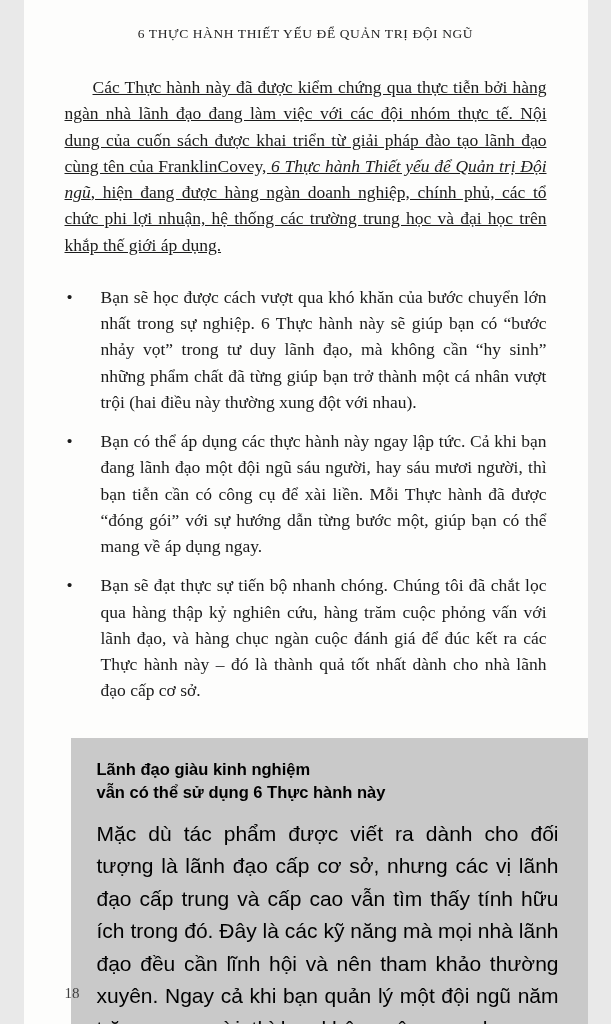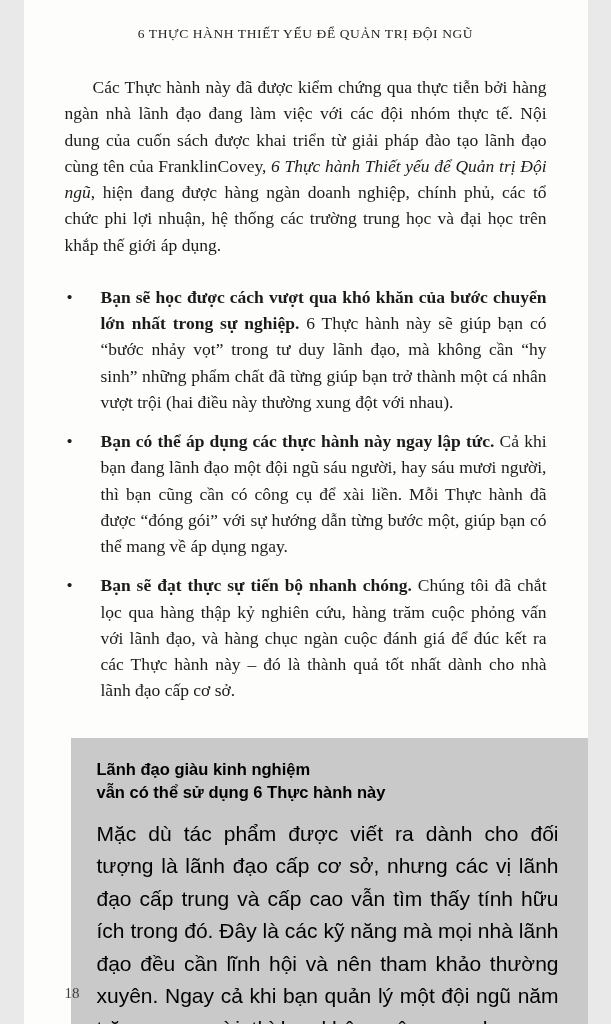--- a/index.html
+++ b/index.html
@@ -26,20 +26,21 @@
     color: #222;
     margin: 0 0 32px 0;
     font-weight: normal;
   }
   p.body-para {
     font-size: 17.5px;
     line-height: 1.5;
     text-align: justify;
     margin: 0 0 26px 0;
     text-indent: 28px;
+    text-decoration: underline;
   }
   p.lead-line {
     font-size: 17.5px;
     line-height: 1.5;
     margin: 0 0 30px 0;
     text-indent: 28px;
     text-align: left;
   }
   .italic { font-style: italic; }
   .bullet-list {
@@ -55,21 +56,21 @@
     line-height: 1.5;
     padding-left: 2px;
     box-sizing: border-box;
   }
   .bullet-text {
     flex: 1;
     font-size: 17.5px;
     line-height: 1.5;
     text-align: justify;
   }
-  .bullet-text b { font-weight: bold; }
+  .bullet-text b { font-weight: normal; }
   .callout {
     margin: 34px 0 0 6px;
     width: 523px;
     box-sizing: border-box;
     background: #c9c9c9;
     padding: 20px 35px 22px 26px;
     font-family: "Liberation Sans", sans-serif;
     color: #000000;
   }
   .callout-heading {
@@ -104,21 +105,21 @@
 
   <div class="bullet-list">
 
     <div class="bullet-item">
       <div class="bullet-marker">•</div>
       <div class="bullet-text"><b>Bạn sẽ học được cách vượt qua khó khăn của bước chuyển lớn nhất trong sự nghiệp.</b><span> 6 Thực hành này sẽ giúp bạn có “bước nhảy vọt” trong tư duy lãnh đạo, mà không cần “hy sinh” những phẩm chất đã từng giúp bạn trở thành một cá nhân vượt trội (hai điều này thường xung đột với nhau).</span></div>
     </div>
 
     <div class="bullet-item">
       <div class="bullet-marker">•</div>
-      <div class="bullet-text"><b>Bạn có thể áp dụng các thực hành này ngay lập tức.</b><span> Cả khi bạn đang lãnh đạo một đội ngũ sáu người, hay sáu mươi người, thì bạn cũng cần có công cụ để xài liền. Mỗi Thực hành đã được “đóng gói” với sự hướng dẫn từng bước một, giúp bạn có thể mang về áp dụng ngay.</span></div>
+      <div class="bullet-text"><b>Bạn có thể áp dụng các thực hành này ngay lập tức.</b><span> Cả khi bạn đang lãnh đạo một đội ngũ sáu người, hay sáu mươi người, thì bạn tiễn cần có công cụ để xài liền. Mỗi Thực hành đã được “đóng gói” với sự hướng dẫn từng bước một, giúp bạn có thể mang về áp dụng ngay.</span></div>
     </div>
 
     <div class="bullet-item">
       <div class="bullet-marker">•</div>
       <div class="bullet-text"><b>Bạn sẽ đạt thực sự tiến bộ nhanh chóng.</b><span> Chúng tôi đã chắt lọc qua hàng thập kỷ nghiên cứu, hàng trăm cuộc phỏng vấn với lãnh đạo, và hàng chục ngàn cuộc đánh giá để đúc kết ra các Thực hành này – đó là thành quả tốt nhất dành cho nhà lãnh đạo cấp cơ sở.</span></div>
     </div>
 
   </div>
 
   <div class="callout">

